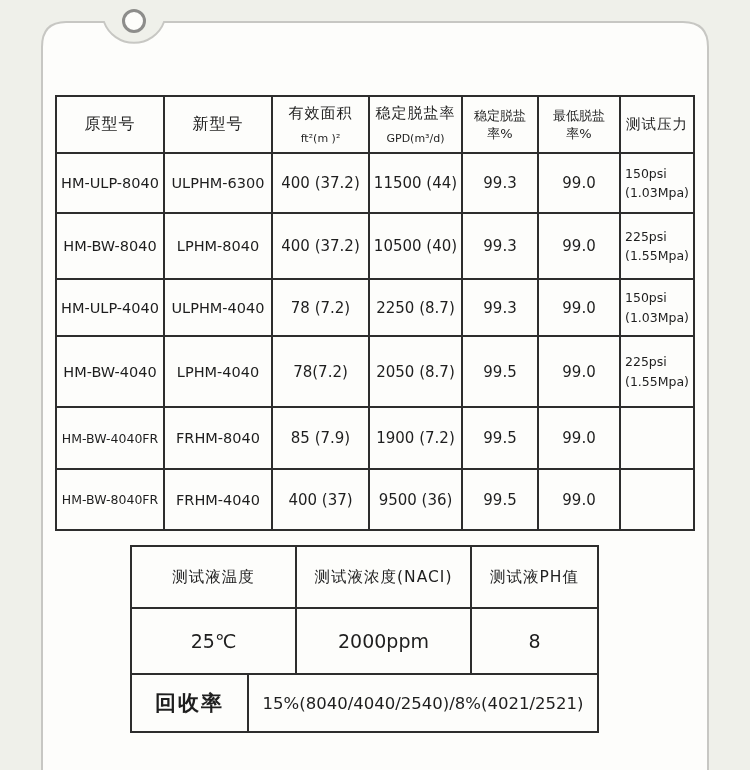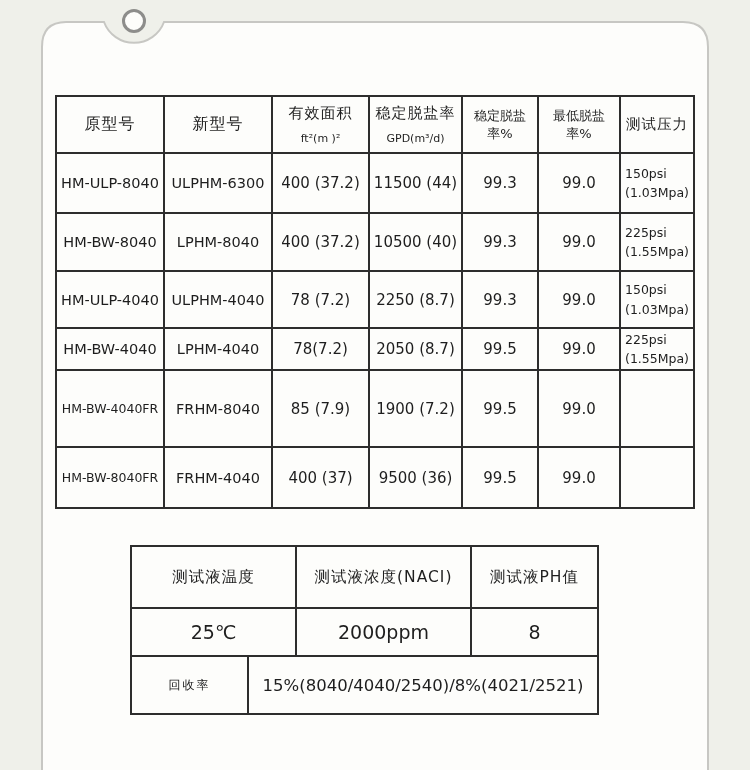--- a/index.html
+++ b/index.html
@@ -29,21 +29,21 @@
   .cell-model-sm { font-size: 12.5px; }
   .cell-num { font-size: 15px; }
   .pressure { display: inline-block; text-align: left; white-space: pre-line; font-size: 12.5px; line-height: 1.55; }
 
   
   .test-table-wrap { position: absolute; left: 130px; top: 545px; z-index: 2; }
   .test-table { width: 467px; }
   .test-table th { font-weight: 500; font-size: 15.5px; letter-spacing: 1px; margin-top: 46px; }
   .test-val { font-size: 19px; }
   .recovery-table { width: 467px; margin-top: -2px; }
-  .recovery-label { font-size: 12px; letter-spacing: 2px; font-weight: 400; }
+  .recovery-label { font-size: 21px; letter-spacing: 2px; font-weight: 700; }
   .recovery-value { font-size: 16.5px; }
 </style>
 </head>
 <body>
 
 <div class="stage">
 
   <svg class="card-svg" width="750" height="770" viewBox="0 0 750 770">
     <path d="M 66 22 L 104 22 A 32 32 0 0 0 164 22 L 683 22 Q 708 22 708 47 L 708 790 L 42 790 L 42 47 Q 42 22 66 22 Z" fill="#fdfdfb" stroke="#c7c7c3" stroke-width="2"></path>
     <circle cx="134" cy="21" r="10.5" fill="#fdfdfb" stroke="#8d8d8b" stroke-width="3"></circle>
@@ -89,51 +89,51 @@
       <tr style="height:60px">
         <td class="cell-model">HM-ULP-8040</td>
         <td class="cell-model">ULPHM-6300</td>
         <td class="cell-num">400 (37.2)</td>
         <td class="cell-num">11500 (44)</td>
         <td class="cell-num">99.3</td>
         <td class="cell-num">99.0</td>
         <td><span class="pressure">150psi
 (1.03Mpa)</span></td>
       </tr>
-      <tr style="height:58px">
+      <tr style="height:66px">
         <td class="cell-model">HM-BW-8040</td>
         <td class="cell-model">LPHM-8040</td>
         <td class="cell-num">400 (37.2)</td>
         <td class="cell-num">10500 (40)</td>
         <td class="cell-num">99.3</td>
         <td class="cell-num">99.0</td>
         <td><span class="pressure">225psi
 (1.55Mpa)</span></td>
       </tr>
       <tr style="height:57px">
         <td class="cell-model">HM-ULP-4040</td>
         <td class="cell-model">ULPHM-4040</td>
         <td class="cell-num">78 (7.2)</td>
         <td class="cell-num">2250 (8.7)</td>
         <td class="cell-num">99.3</td>
         <td class="cell-num">99.0</td>
         <td><span class="pressure">150psi
 (1.03Mpa)</span></td>
       </tr>
-      <tr style="height:42px">
+      <tr style="height:71px">
         <td class="cell-model">HM-BW-4040</td>
         <td class="cell-model">LPHM-4040</td>
         <td class="cell-num">78(7.2)</td>
         <td class="cell-num">2050 (8.7)</td>
         <td class="cell-num">99.5</td>
         <td class="cell-num">99.0</td>
         <td><span class="pressure">225psi
 (1.55Mpa)</span></td>
       </tr>
-      <tr style="height:77px">
+      <tr style="height:62px">
         <td class="cell-model-sm">HM-BW-4040FR</td>
         <td class="cell-model">FRHM-8040</td>
         <td class="cell-num">85  (7.9)</td>
         <td class="cell-num">1900  (7.2)</td>
         <td class="cell-num">99.5</td>
         <td class="cell-num">99.0</td>
         <td><span class="pressure"></span></td>
       </tr>
       <tr style="height:61px">
         <td class="cell-model-sm">HM-BW-8040FR</td>
@@ -154,21 +154,21 @@
         <col style="width:165px">
           <col style="width:175px">
           <col style="width:127px">
       </colgroup>
       <tbody>
           <tr style="height:62px">
         <th>测试液温度</th>
         <th>测试液浓度(NACI)</th>
         <th>测试液PH值</th>
       </tr>
-      <tr style="height:48px">
+      <tr style="height:66px">
         <td class="test-val">25℃</td>
         <td class="test-val">2000ppm</td>
         <td class="test-val">8</td>
       </tr>
     </tbody>
       </table>
     <table class="recovery-table">
       <colgroup>
         <col style="width:117px">
           <col style="width:350px">

